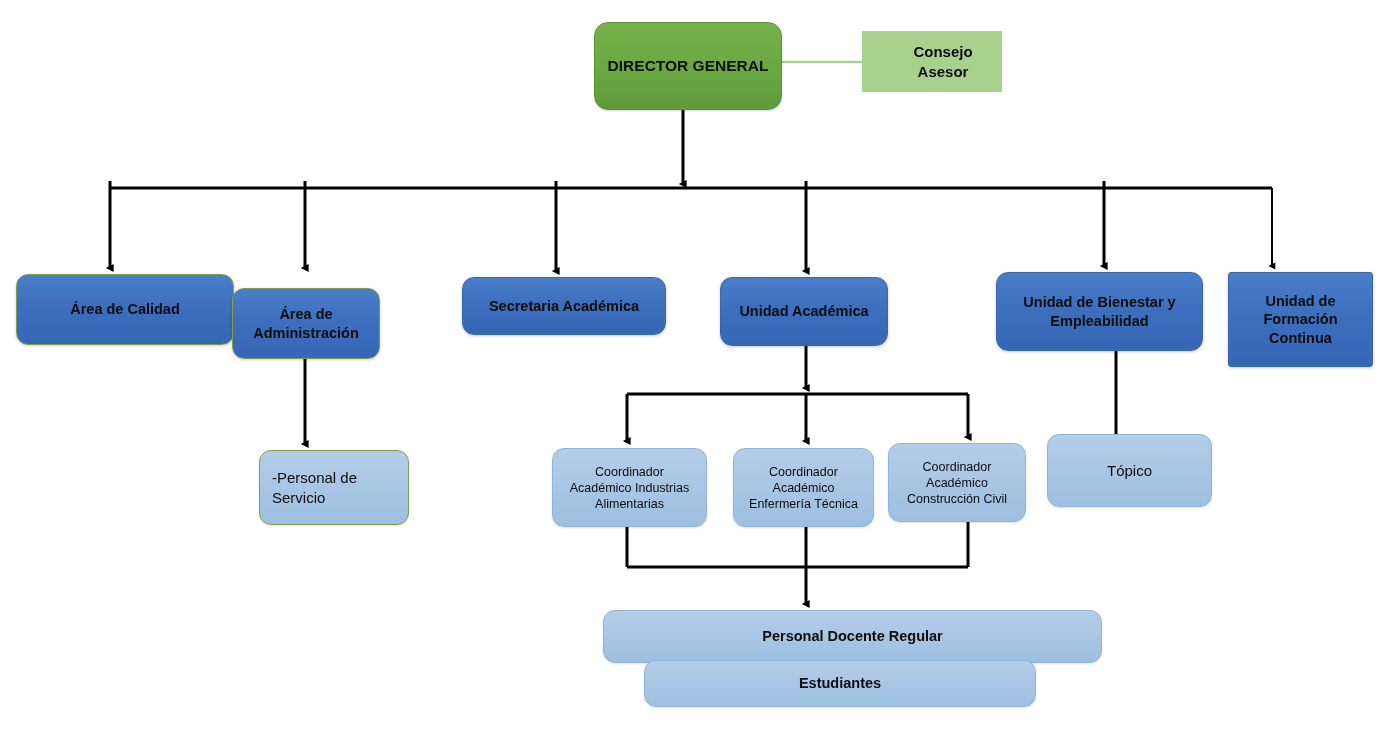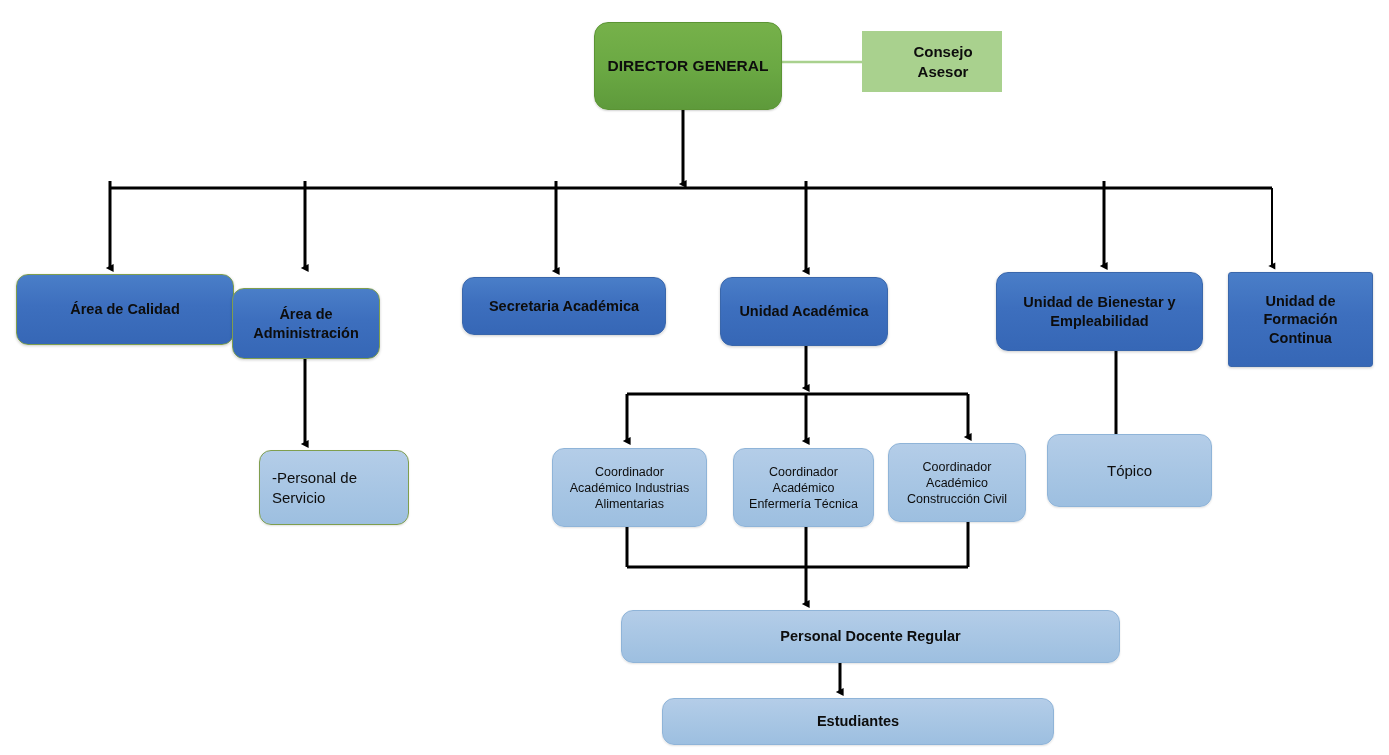--- a/index.html
+++ b/index.html
@@ -82,21 +82,20 @@
     font-size: 14.5px;
     box-shadow: 0 1px 3px rgba(0,0,0,0.20);
   }
   .v-lightblue {
     background: linear-gradient(180deg, #b4cde8 0%, #a8c6e4 50%, #9dbfe0 100%);
     border: 1px solid #8fb4d8;
     border-radius: 12px;
     font-weight: bold;
     font-size: 14.5px;
     box-shadow: 0 1px 2px rgba(0,0,0,0.12);
-    margin-left: 18px;
   }
   .v-lightblue-reg {
     background: linear-gradient(180deg, #b4cde8 0%, #a8c6e4 50%, #9dbfe0 100%);
     border: 1px solid #8fb4d8;
     border-radius: 12px;
     font-weight: normal;
     font-size: 12.5px;
     box-shadow: 0 1px 2px rgba(0,0,0,0.12);
   }
   .v-lightblue-green {
@@ -207,17 +206,17 @@
       </div>
       <div class="node-box v-lightblue-reg" style="left: 888px; top: 443px; width: 138px; height: 79px;">
         <span class="node-label">Coordinador<br>Académico<br>Construcción Civil</span>
       </div>
       <div class="node-box v-lightblue-topic" style="left: 1047px; top: 434px; width: 165px; height: 73px;">
         <span class="node-label">Tópico</span>
       </div>
       <div class="node-box v-lightblue" style="left: 603px; top: 610px; width: 499px; height: 53px;">
         <span class="node-label">Personal Docente Regular</span>
       </div>
-      <div class="node-box v-lightblue" style="left: 644px; top: 698px; width: 392px; height: 47px;">
+      <div class="node-box v-lightblue" style="left: 644px; top: 660px; width: 392px; height: 47px;">
         <span class="node-label">Estudiantes</span>
       </div>
     </div>
 </div>
 
 </body></html>

